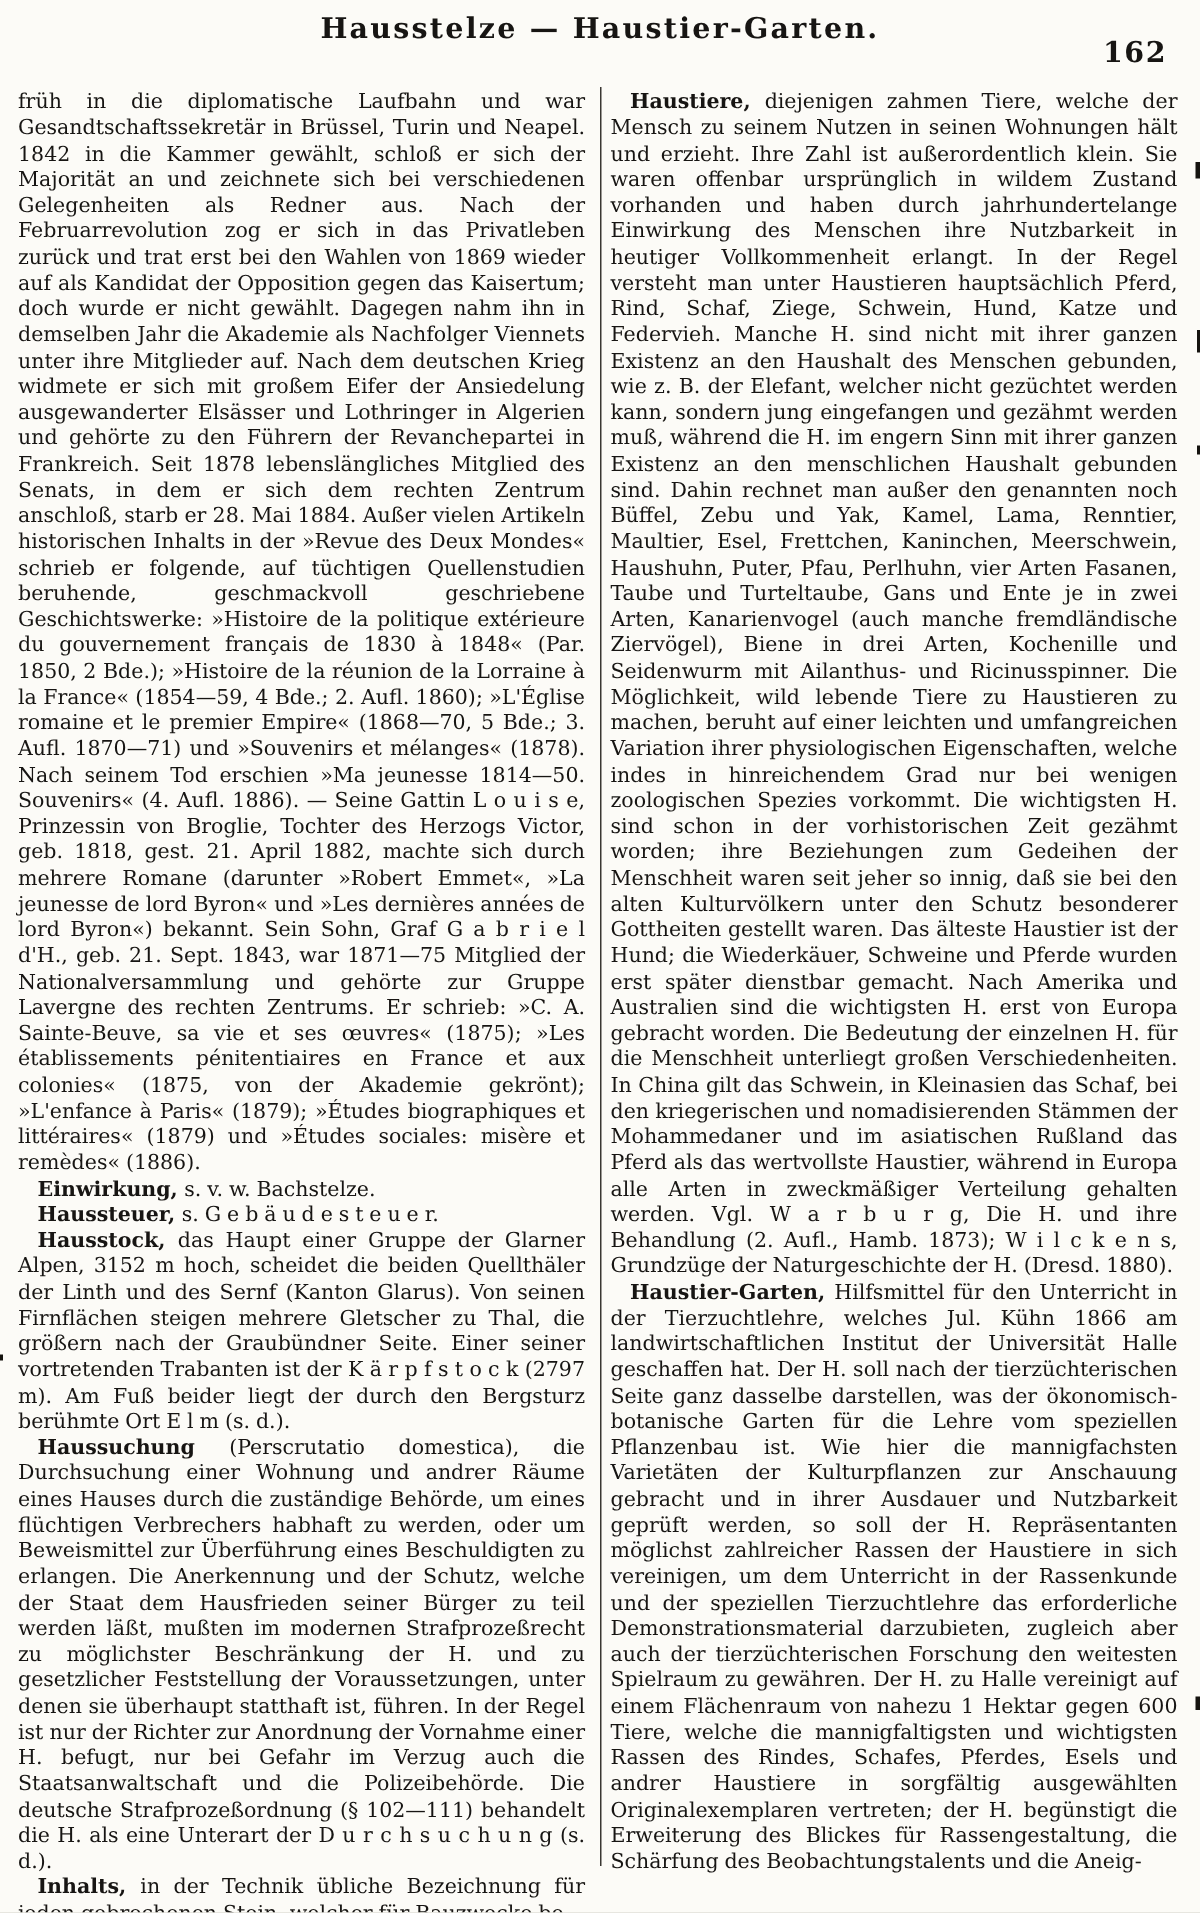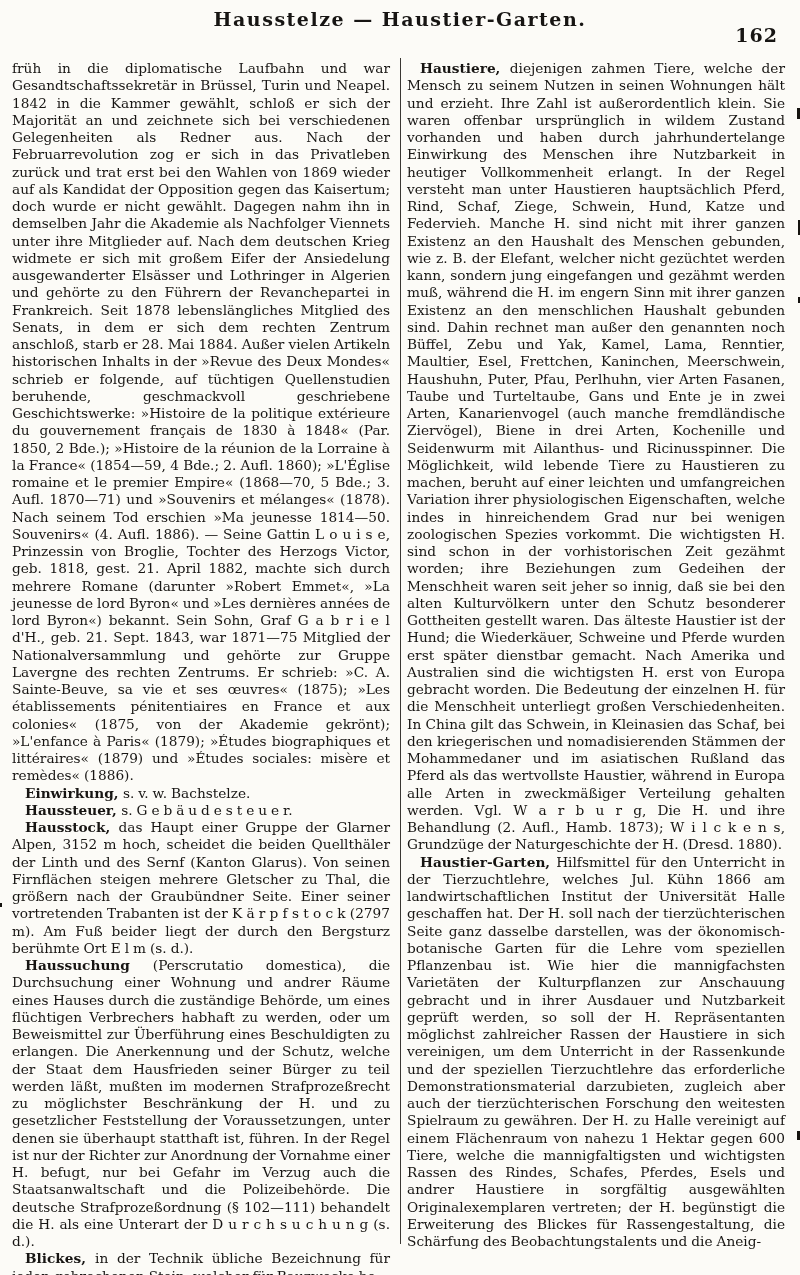--- a/index.html
+++ b/index.html
@@ -57,21 +57,21 @@
 
   <div class="page-number">162</div>
 
   <div class="columns">
     <div class="col" id="col-left">
         <p class="para cont">früh in die diplomatische Laufbahn und war Gesandtschaftssekretär in Brüssel, Turin und Neapel. 1842 in die Kammer gewählt, schloß er sich der Majorität an und zeichnete sich bei verschiedenen Gelegenheiten als Redner aus. Nach der Februarrevolution zog er sich in das Privatleben zurück und trat erst bei den Wahlen von 1869 wieder auf als Kandidat der Opposition gegen das Kaisertum; doch wurde er nicht gewählt. Dagegen nahm ihn in demselben Jahr die Akademie als Nachfolger Viennets unter ihre Mitglieder auf. Nach dem deutschen Krieg widmete er sich mit großem Eifer der Ansiedelung ausgewanderter Elsässer und Lothringer in Algerien und gehörte zu den Führern der Revanchepartei in Frankreich. Seit 1878 lebenslängliches Mitglied des Senats, in dem er sich dem rechten Zentrum anschloß, starb er 28. Mai 1884. Außer vielen Artikeln historischen Inhalts in der »Revue des Deux Mondes« schrieb er folgende, auf tüchtigen Quellenstudien beruhende, geschmackvoll geschriebene Geschichtswerke: »Histoire de la politique extérieure du gouvernement français de 1830 à 1848« (Par. 1850, 2 Bde.); »Histoire de la réunion de la Lorraine à la France« (1854—59, 4 Bde.; 2. Aufl. 1860); »L'Église romaine et le premier Empire« (1868—70, 5 Bde.; 3. Aufl. 1870—71) und »Souvenirs et mélanges« (1878). Nach seinem Tod erschien »Ma jeunesse 1814—50. Souvenirs« (4. Aufl. 1886). — Seine Gattin L o u i s e, Prinzessin von Broglie, Tochter des Herzogs Victor, geb. 1818, gest. 21. April 1882, machte sich durch mehrere Romane (darunter »Robert Emmet«, »La jeunesse de lord Byron« und »Les dernières années de lord Byron«) bekannt. Sein Sohn, Graf G a b r i e l d'H., geb. 21. Sept. 1843, war 1871—75 Mitglied der Nationalversammlung und gehörte zur Gruppe Lavergne des rechten Zentrums. Er schrieb: »C. A. Sainte-Beuve, sa vie et ses œuvres« (1875); »Les établissements pénitentiaires en France et aux colonies« (1875, von der Akademie gekrönt); »L'enfance à Paris« (1879); »Études biographiques et littéraires« (1879) und »Études sociales: misère et remèdes« (1886).</p>
         <p class="para entry"><b class="lead">Einwirkung, </b>s. v. w. Bachstelze.</p>
         <p class="para entry"><b class="lead">Haussteuer, </b>s. G e b ä u d e s t e u e r.</p>
         <p class="para entry"><b class="lead">Hausstock, </b>das Haupt einer Gruppe der Glarner Alpen, 3152 m hoch, scheidet die beiden Quellthäler der Linth und des Sernf (Kanton Glarus). Von seinen Firnflächen steigen mehrere Gletscher zu Thal, die größern nach der Graubündner Seite. Einer seiner vortretenden Trabanten ist der K ä r p f s t o c k (2797 m). Am Fuß beider liegt der durch den Bergsturz berühmte Ort E l m (s. d.).</p>
         <p class="para entry"><b class="lead">Haussuchung </b>(Perscrutatio domestica), die Durchsuchung einer Wohnung und andrer Räume eines Hauses durch die zuständige Behörde, um eines flüchtigen Verbrechers habhaft zu werden, oder um Beweismittel zur Überführung eines Beschuldigten zu erlangen. Die Anerkennung und der Schutz, welche der Staat dem Hausfrieden seiner Bürger zu teil werden läßt, mußten im modernen Strafprozeßrecht zu möglichster Beschränkung der H. und zu gesetzlicher Feststellung der Voraussetzungen, unter denen sie überhaupt statthaft ist, führen. In der Regel ist nur der Richter zur Anordnung der Vornahme einer H. befugt, nur bei Gefahr im Verzug auch die Staatsanwaltschaft und die Polizeibehörde. Die deutsche Strafprozeßordnung (§ 102—111) behandelt die H. als eine Unterart der D u r c h s u c h u n g (s. d.).</p>
-        <p class="para entry"><b class="lead">Blickes, </b>in der Technik übliche Bezeichnung für jeden gebrochenen Stein, welcher für Bauzwecke be-</p>
+        <p class="para entry"><b class="lead">Inhalts, </b>in der Technik übliche Bezeichnung für jeden gebrochenen Stein, welcher für Bauzwecke be-</p>
       </div>
     <div class="col" id="col-right">
         <p class="para entry"><b class="lead">Haustiere, </b>diejenigen zahmen Tiere, welche der Mensch zu seinem Nutzen in seinen Wohnungen hält und erzieht. Ihre Zahl ist außerordentlich klein. Sie waren offenbar ursprünglich in wildem Zustand vorhanden und haben durch jahrhundertelange Einwirkung des Menschen ihre Nutzbarkeit in heutiger Vollkommenheit erlangt. In der Regel versteht man unter Haustieren hauptsächlich Pferd, Rind, Schaf, Ziege, Schwein, Hund, Katze und Federvieh. Manche H. sind nicht mit ihrer ganzen Existenz an den Haushalt des Menschen gebunden, wie z. B. der Elefant, welcher nicht gezüchtet werden kann, sondern jung eingefangen und gezähmt werden muß, während die H. im engern Sinn mit ihrer ganzen Existenz an den menschlichen Haushalt gebunden sind. Dahin rechnet man außer den genannten noch Büffel, Zebu und Yak, Kamel, Lama, Renntier, Maultier, Esel, Frettchen, Kaninchen, Meerschwein, Haushuhn, Puter, Pfau, Perlhuhn, vier Arten Fasanen, Taube und Turteltaube, Gans und Ente je in zwei Arten, Kanarienvogel (auch manche fremdländische Ziervögel), Biene in drei Arten, Kochenille und Seidenwurm mit Ailanthus- und Ricinusspinner. Die Möglichkeit, wild lebende Tiere zu Haustieren zu machen, beruht auf einer leichten und umfangreichen Variation ihrer physiologischen Eigenschaften, welche indes in hinreichendem Grad nur bei wenigen zoologischen Spezies vorkommt. Die wichtigsten H. sind schon in der vorhistorischen Zeit gezähmt worden; ihre Beziehungen zum Gedeihen der Menschheit waren seit jeher so innig, daß sie bei den alten Kulturvölkern unter den Schutz besonderer Gottheiten gestellt waren. Das älteste Haustier ist der Hund; die Wiederkäuer, Schweine und Pferde wurden erst später dienstbar gemacht. Nach Amerika und Australien sind die wichtigsten H. erst von Europa gebracht worden. Die Bedeutung der einzelnen H. für die Menschheit unterliegt großen Verschiedenheiten. In China gilt das Schwein, in Kleinasien das Schaf, bei den kriegerischen und nomadisierenden Stämmen der Mohammedaner und im asiatischen Rußland das Pferd als das wertvollste Haustier, während in Europa alle Arten in zweckmäßiger Verteilung gehalten werden. Vgl. W a r b u r g, Die H. und ihre Behandlung (2. Aufl., Hamb. 1873); W i l c k e n s, Grundzüge der Naturgeschichte der H. (Dresd. 1880).</p>
         <p class="para entry"><b class="lead">Haustier-Garten, </b>Hilfsmittel für den Unterricht in der Tierzuchtlehre, welches Jul. Kühn 1866 am landwirtschaftlichen Institut der Universität Halle geschaffen hat. Der H. soll nach der tierzüchterischen Seite ganz dasselbe darstellen, was der ökonomisch-botanische Garten für die Lehre vom speziellen Pflanzenbau ist. Wie hier die mannigfachsten Varietäten der Kulturpflanzen zur Anschauung gebracht und in ihrer Ausdauer und Nutzbarkeit geprüft werden, so soll der H. Repräsentanten möglichst zahlreicher Rassen der Haustiere in sich vereinigen, um dem Unterricht in der Rassenkunde und der speziellen Tierzuchtlehre das erforderliche Demonstrationsmaterial darzubieten, zugleich aber auch der tierzüchterischen Forschung den weitesten Spielraum zu gewähren. Der H. zu Halle vereinigt auf einem Flächenraum von nahezu 1 Hektar gegen 600 Tiere, welche die mannigfaltigsten und wichtigsten Rassen des Rindes, Schafes, Pferdes, Esels und andrer Haustiere in sorgfältig ausgewählten Originalexemplaren vertreten; der H. begünstigt die Erweiterung des Blickes für Rassengestaltung, die Schärfung des Beobachtungstalents und die Aneig-</p>
       </div>
   </div>
 
   <div class="divider"></div>
 
   <div class="speck" id="speck1"></div>

